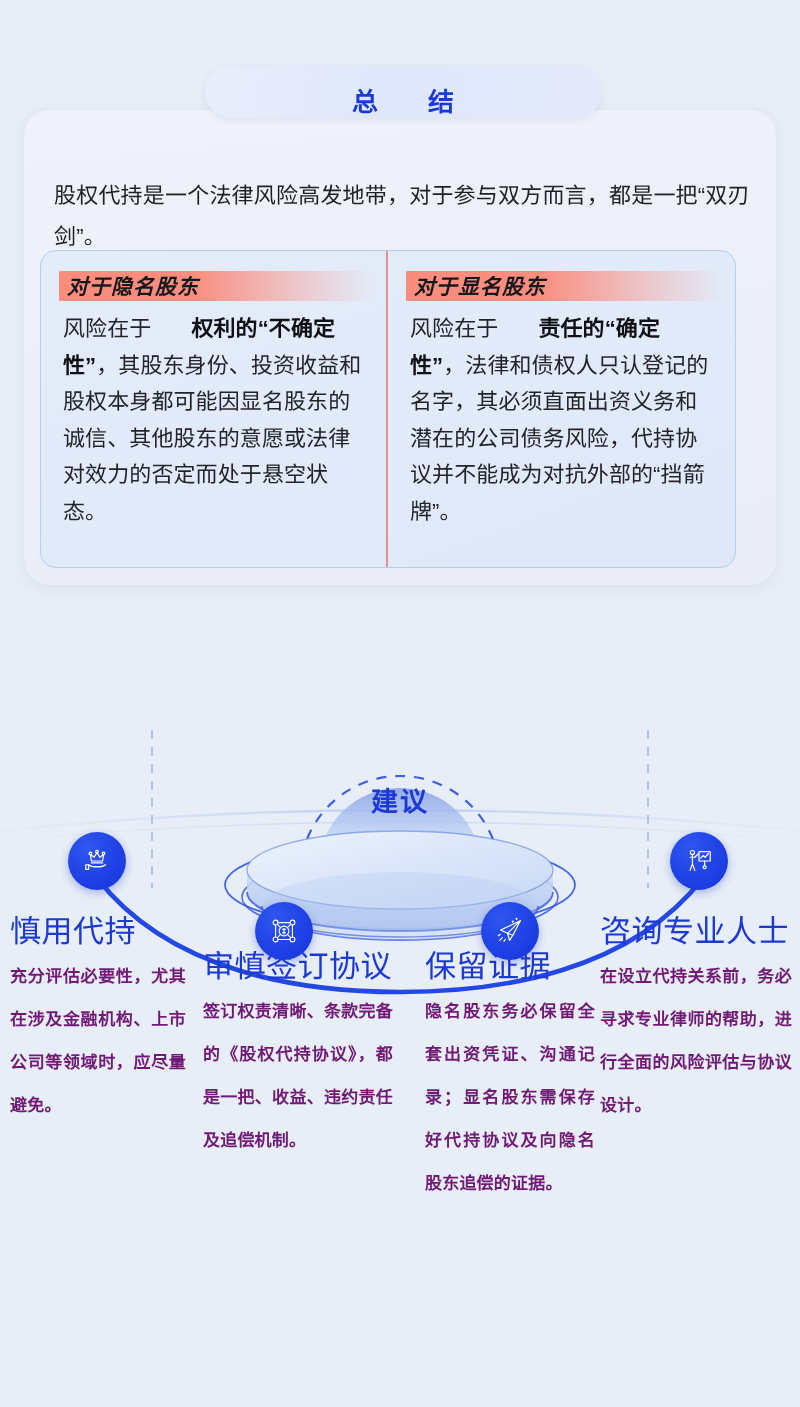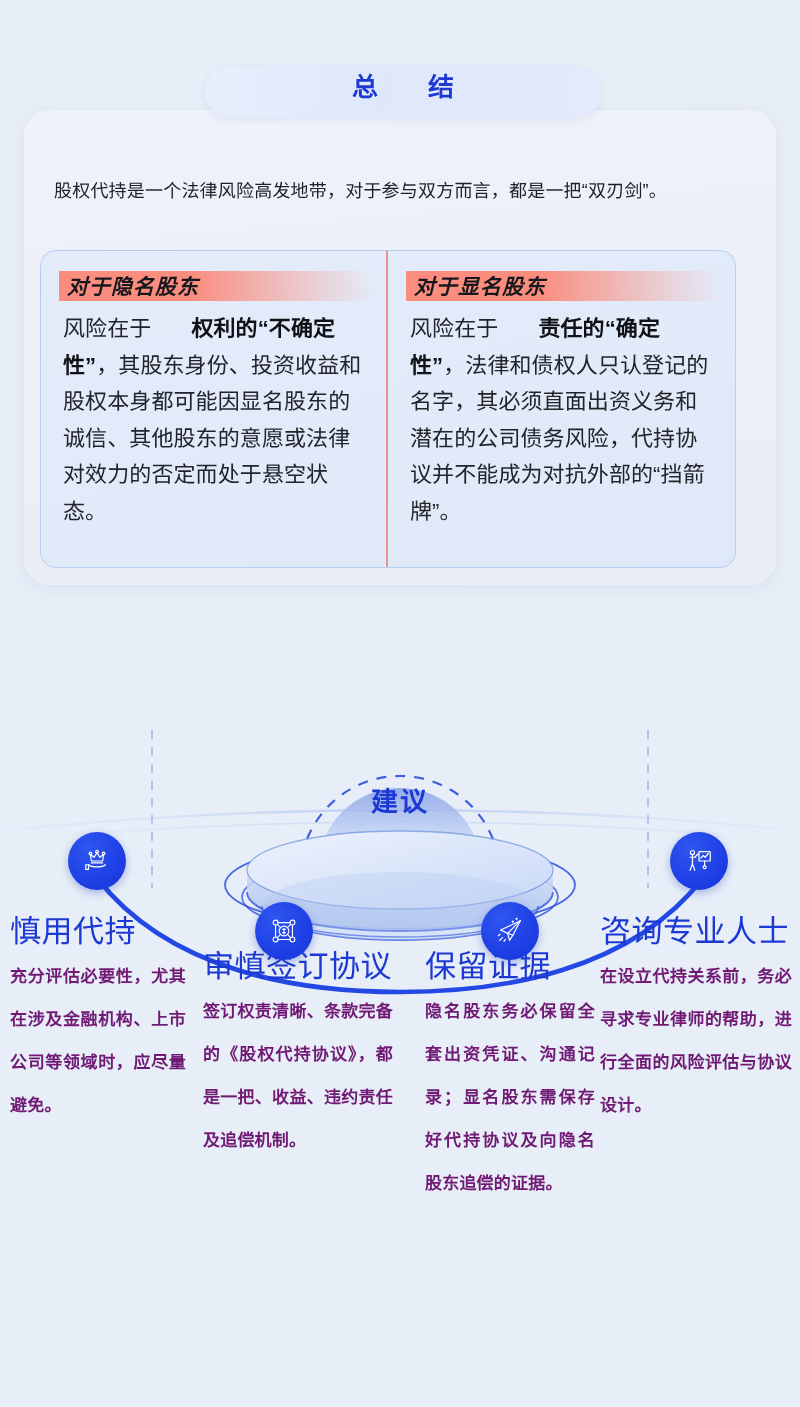--- a/index.html
+++ b/index.html
@@ -38,39 +38,39 @@
     position: absolute;
     left: 205px;
     top: 66px;
     width: 396px;
     height: 52px;
     background: linear-gradient(100deg, #e9eefc 0%, #dfe7fb 45%, #e4eafc 100%);
     border-radius: 26px;
     box-shadow: 0 2px 7px rgba(120, 145, 190, 0.16);
     z-index: 3;
     display: flex;
-    align-items: flex-start;
+    align-items: flex-end;
     justify-content: center;
   }
   .title-pill .title-text {
     color: #1c39d4;
     font-size: 26px;
     font-weight: bold;
     letter-spacing: 12px;
     text-indent: 12px;
     white-space: pre;
   }
 
   .intro-text {
     position: absolute;
     left: 54px;
     top: 153px;
     width: 700px;
     color: #1f2026;
-    font-size: 18px;
+    font-size: 22px;
     line-height: 41px;
     letter-spacing: 0.2px;
   }
 
   .panels-wrap {
     position: absolute;
     left: 40px;
     top: 250px;
     width: 696px;
     height: 318px;

